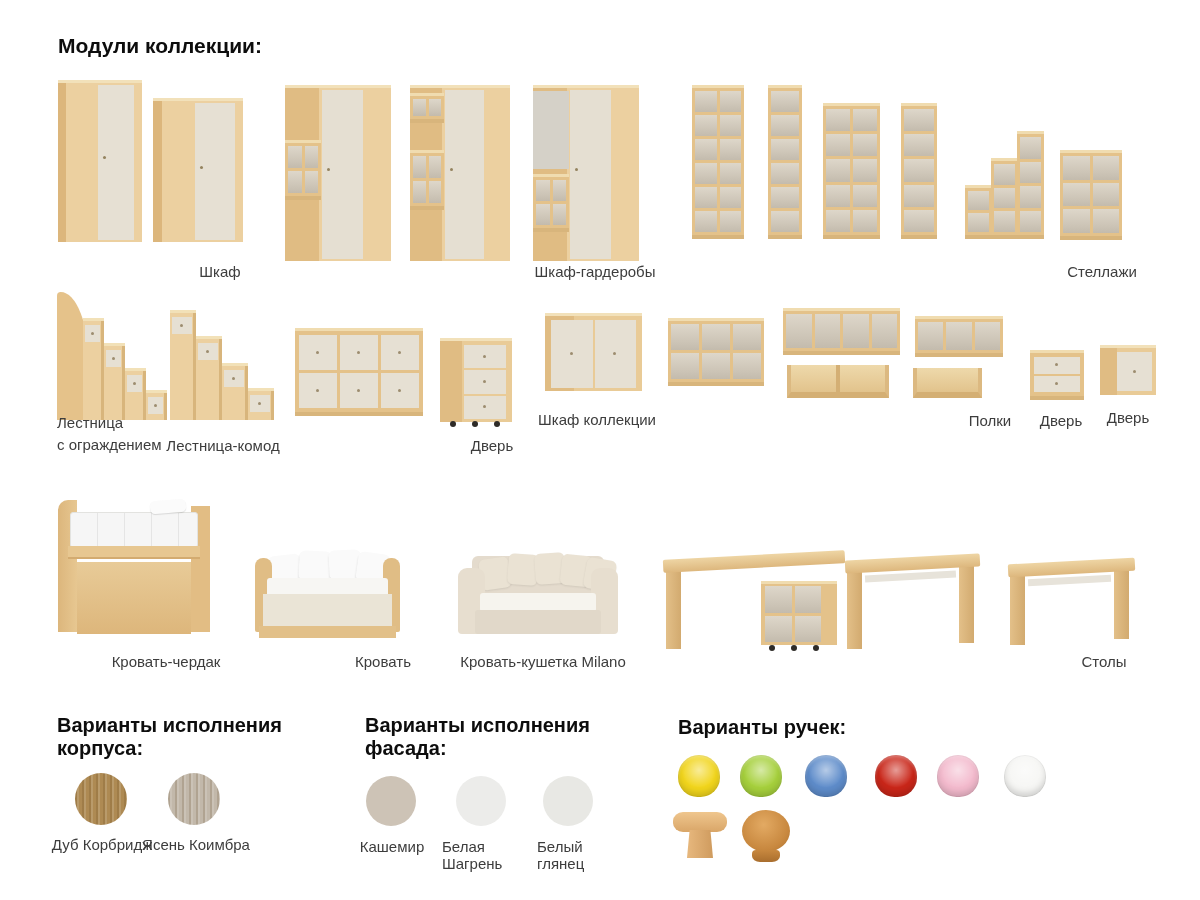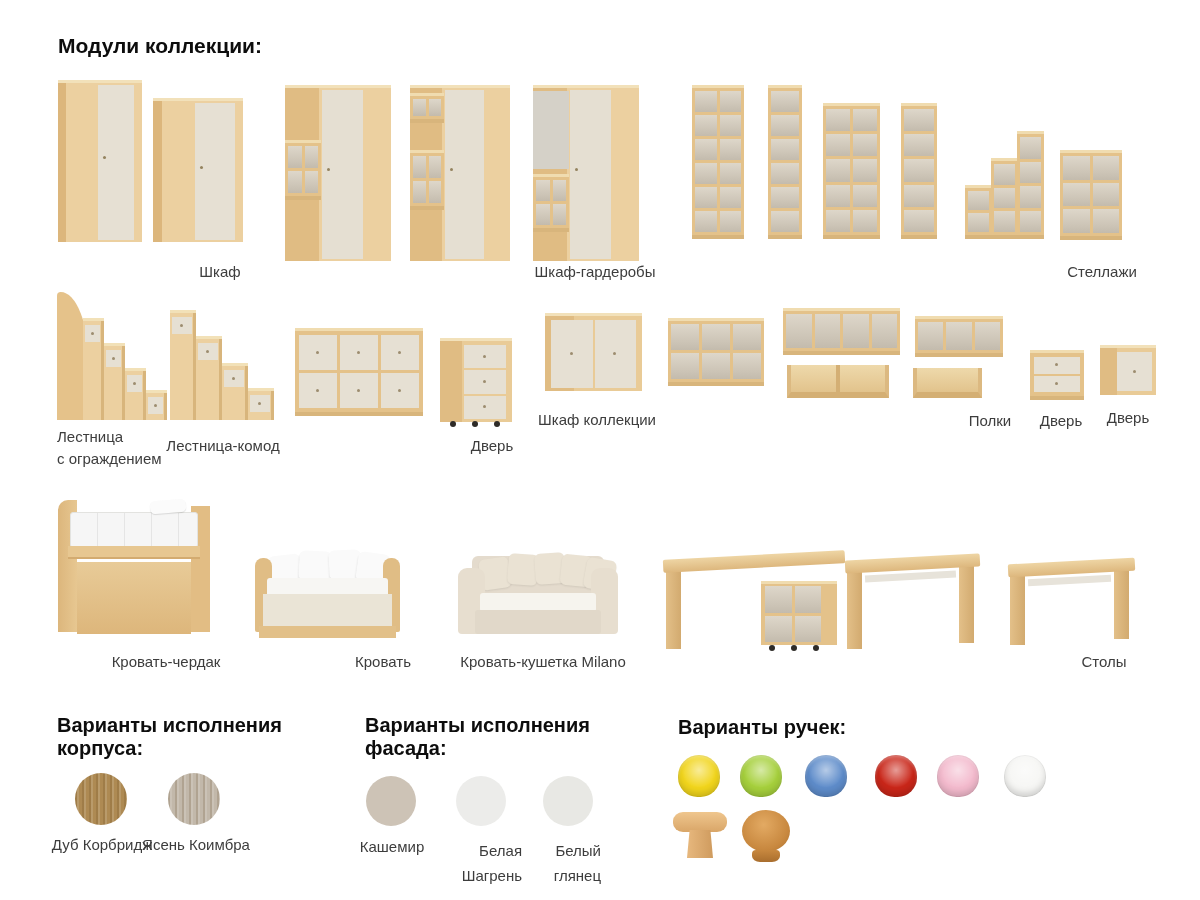--- a/index.html
+++ b/index.html
@@ -2,21 +2,21 @@
 <html lang="ru"><head>
 <meta charset="utf-8">
 <style>
   html,body{margin:0;padding:0;background:#fff;}
   .canvas{position:relative;width:1200px;height:900px;background:#ffffff;overflow:hidden;
           font-family:"Liberation Sans", sans-serif;border-radius:6px;}
   .title{position:absolute;left:58px;top:34px;font-size:21px;font-weight:700;color:#0d0d0d;}
   .h2{position:absolute;font-size:20px;font-weight:700;color:#0d0d0d;line-height:23px;white-space:pre-line;}
   .lbl{position:absolute;transform:translateX(-50%);font-size:15px;color:#3d3d3d;white-space:nowrap;}
   .lbl.left{transform:none;white-space:pre-line;line-height:22px;}
-  .lbl.wrap{white-space:normal;text-align:right;line-height:25px;}
+  .lbl.wrap{white-space:normal;text-align:left;line-height:17px;}
 
   
   .grid{position:absolute;display:grid;gap:3px;padding:3px;background:#e4c28a;
         border-top:3px solid #f0dcb0;border-bottom:4px solid #d8b57c;box-sizing:border-box;}
   .grid b{background:linear-gradient(180deg,#ded7ca 0%,#ccc4b6 70%,#c3bbad 100%);}
   .grid.drawers b{background:#e6e0d3;position:relative;}
   .grid.drawers b::after{content:'';position:absolute;left:50%;top:50%;width:3px;height:3px;
         margin:-2px 0 0 -2px;border-radius:50%;background:#9d8c6f;}
 
   .wardrobe{position:absolute;background:linear-gradient(90deg,#dcb67c 0 10%,#ecd0a0 10% 100%);
@@ -286,21 +286,21 @@
   <div class="lowshelf" style="left:913px;top:368px;width:69px;height:30px"></div>
 
   <span class="grid drawers" style="left:1030px;top:350px;width:54px;height:50px;grid-template-rows:1fr 1fr;padding:4px;gap:2px">
       <b></b>
       <b></b>
     </span>
   <div class="doorcube" style="left:1100px;top:345px;width:56px;height:50px">
     <i class="cdoor"></i>
   </div>
 
-  <div class="lbl left" style="left:57px;top:426px">Лестница
+  <div class="lbl left" style="left:57px;top:412px">Лестница
 с ограждением</div>
   <div class="lbl" style="left:223px;top:437px">Лестница-комод</div>
   <div class="lbl" style="left:492px;top:437px">Дверь</div>
   <div class="lbl" style="left:597px;top:411px">Шкаф коллекции</div>
   <div class="lbl" style="left:990px;top:412px">Полки</div>
   <div class="lbl" style="left:1061px;top:412px">Дверь</div>
   <div class="lbl" style="left:1128px;top:409px">Дверь</div>
 
   <div class="loftbed" style="left:58px;top:500px;width:152px;height:132px">
     <i class="lb-back"></i>

